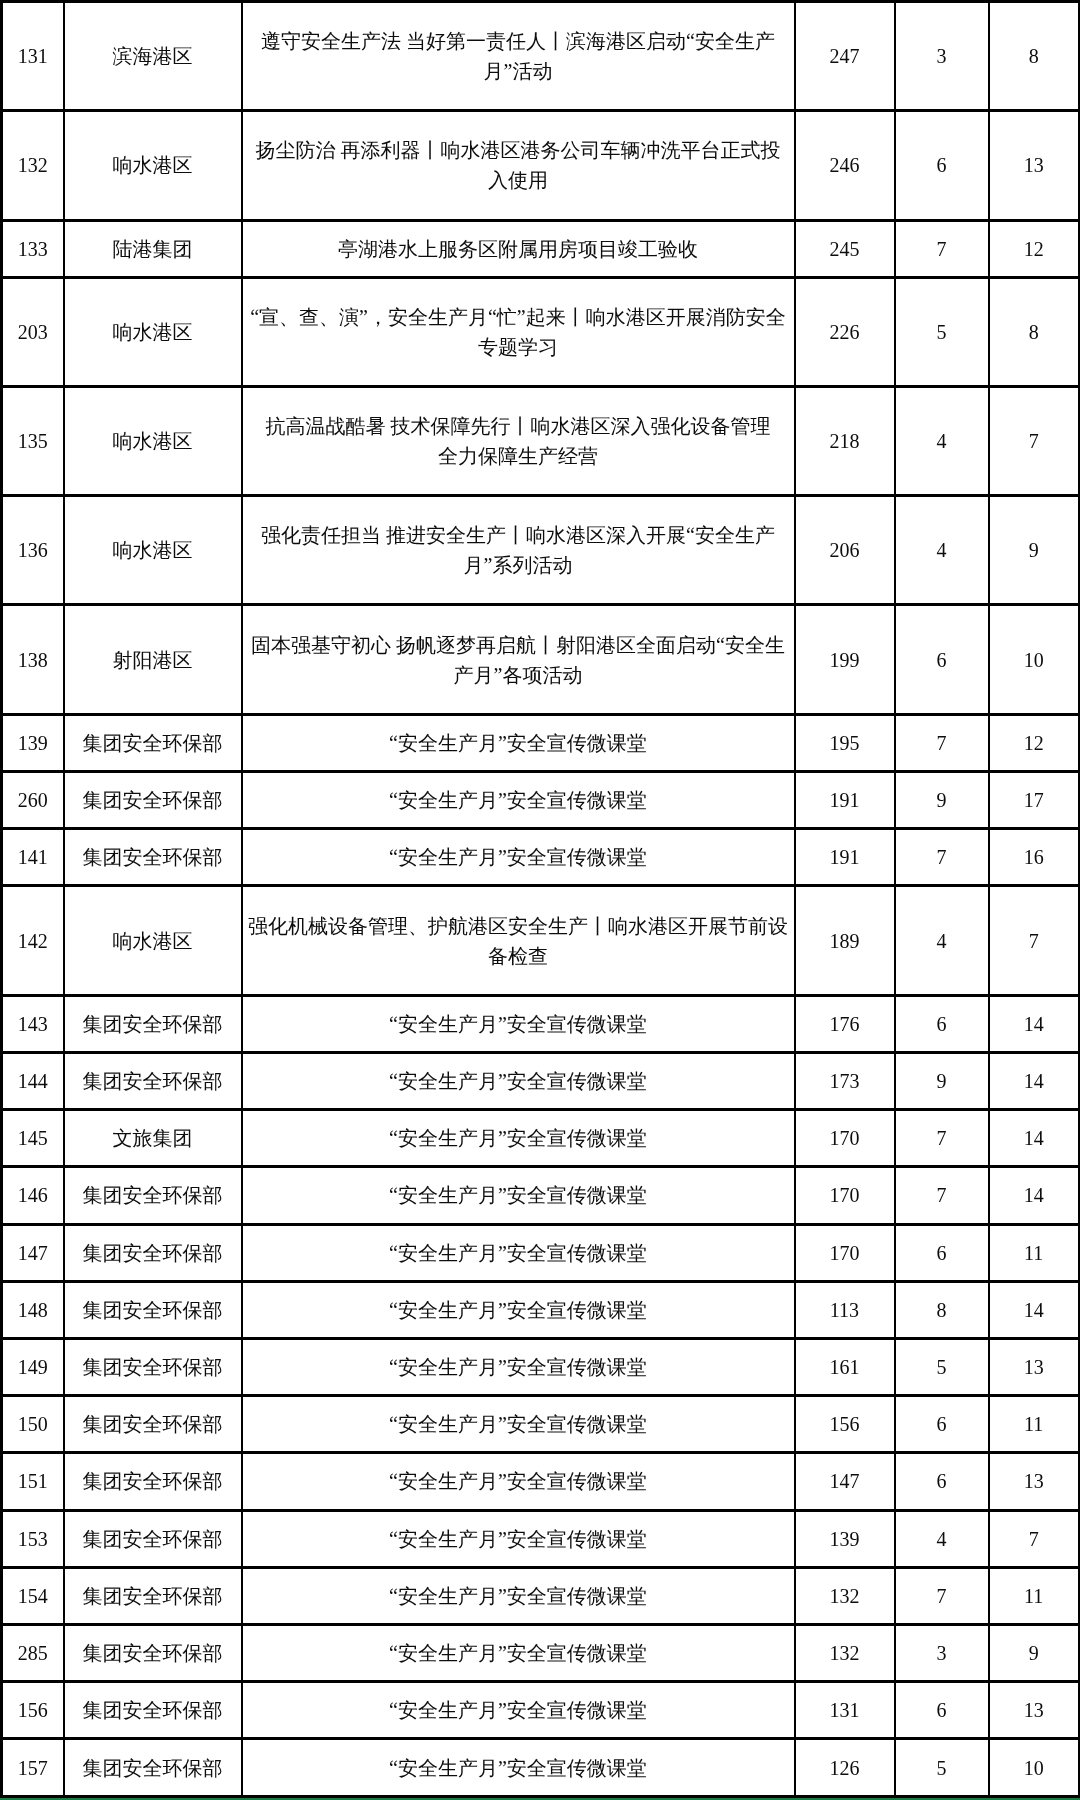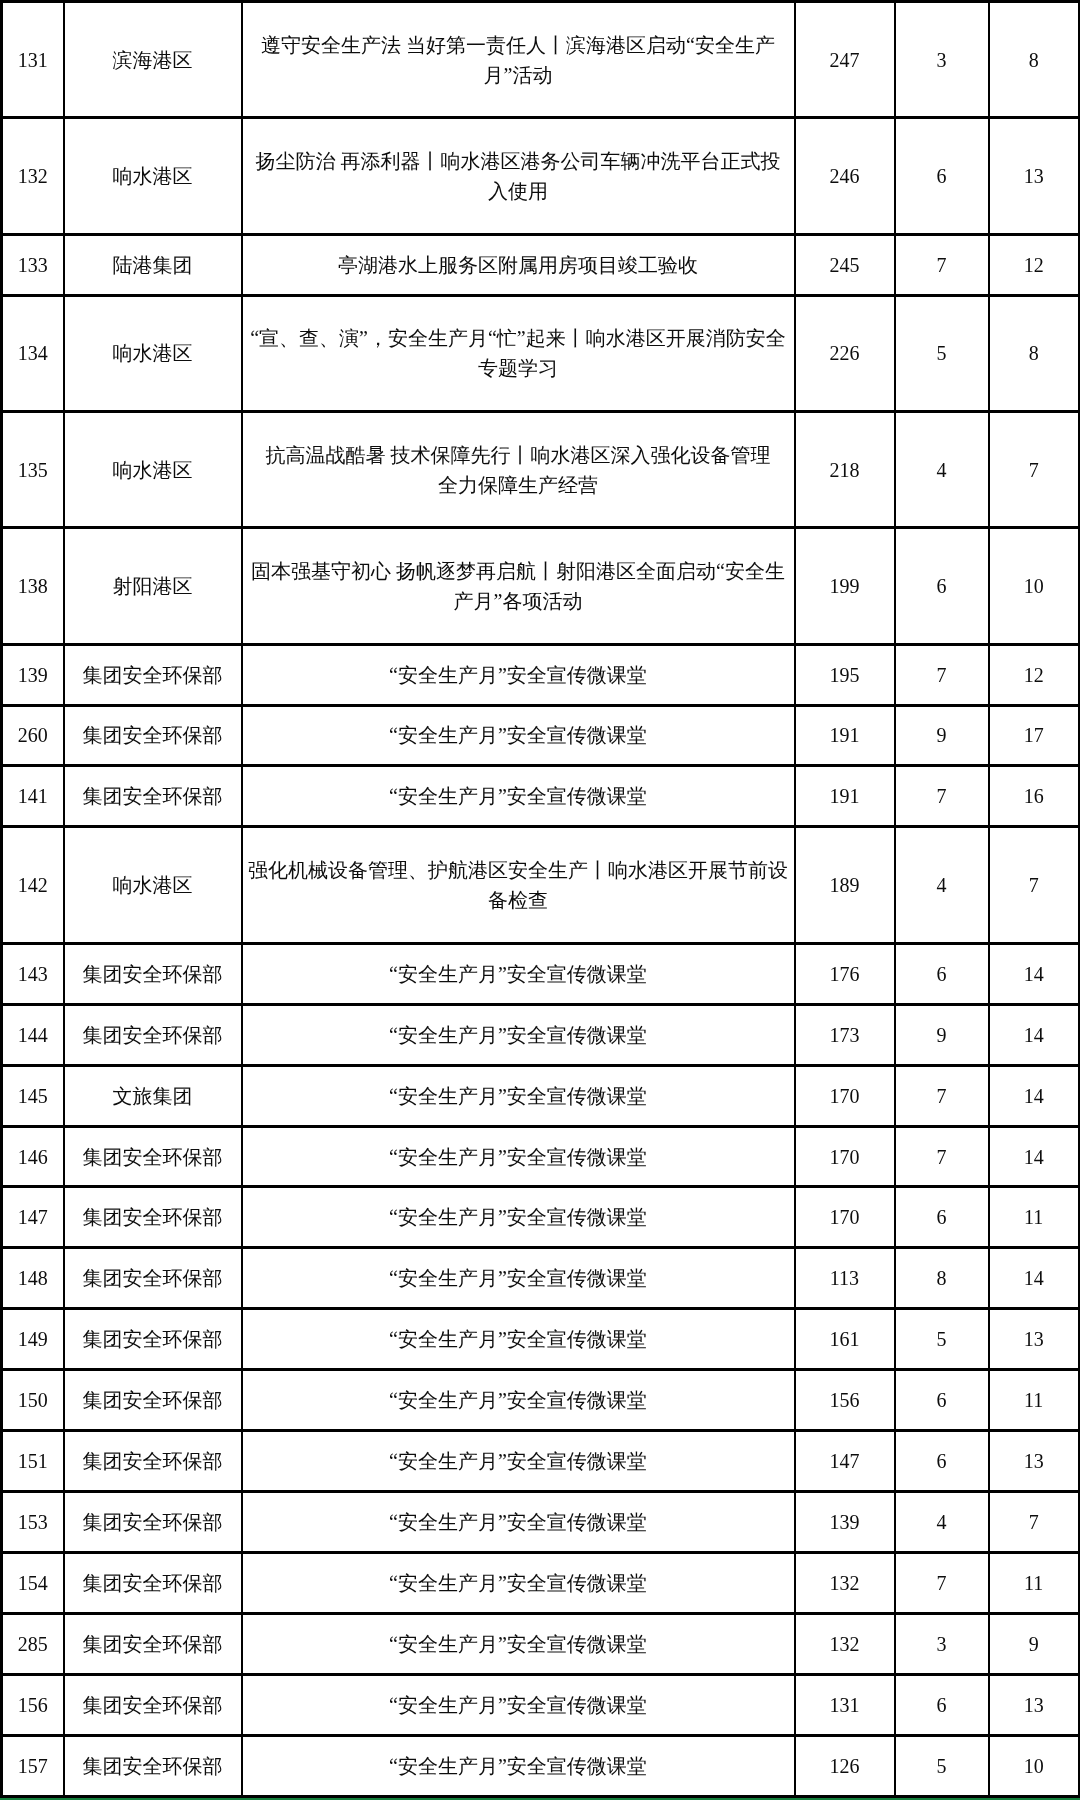--- a/index.html
+++ b/index.html
@@ -86,34 +86,42 @@
         </tr>
         <tr>
           <td class="c-num">133</td>
           <td class="c-dept">陆港集团</td>
           <td class="c-title">亭湖港水上服务区附属用房项目竣工验收</td>
           <td class="c-val">245</td>
           <td class="c-val">7</td>
           <td class="c-val">12</td>
         </tr>
         <tr>
-          <td class="c-num">134</td>
+          <td class="c-num">203</td>
           <td class="c-dept">响水港区</td>
           <td class="c-title">“宣、查、演”，安全生产月“忙”起来丨响水港区开展消防安全专题学习</td>
           <td class="c-val">226</td>
           <td class="c-val">5</td>
           <td class="c-val">8</td>
         </tr>
         <tr>
           <td class="c-num">135</td>
           <td class="c-dept">响水港区</td>
           <td class="c-title">抗高温战酷暑 技术保障先行丨响水港区深入强化设备管理　全力保障生产经营</td>
           <td class="c-val">218</td>
           <td class="c-val">4</td>
           <td class="c-val">7</td>
+        </tr>
+        <tr>
+          <td class="c-num">136</td>
+          <td class="c-dept">响水港区</td>
+          <td class="c-title">强化责任担当 推进安全生产丨响水港区深入开展“安全生产月”系列活动</td>
+          <td class="c-val">206</td>
+          <td class="c-val">4</td>
+          <td class="c-val">9</td>
         </tr>
         <tr>
           <td class="c-num">138</td>
           <td class="c-dept">射阳港区</td>
           <td class="c-title">固本强基守初心 扬帆逐梦再启航丨射阳港区全面启动“安全生产月”各项活动</td>
           <td class="c-val">199</td>
           <td class="c-val">6</td>
           <td class="c-val">10</td>
         </tr>
         <tr>

